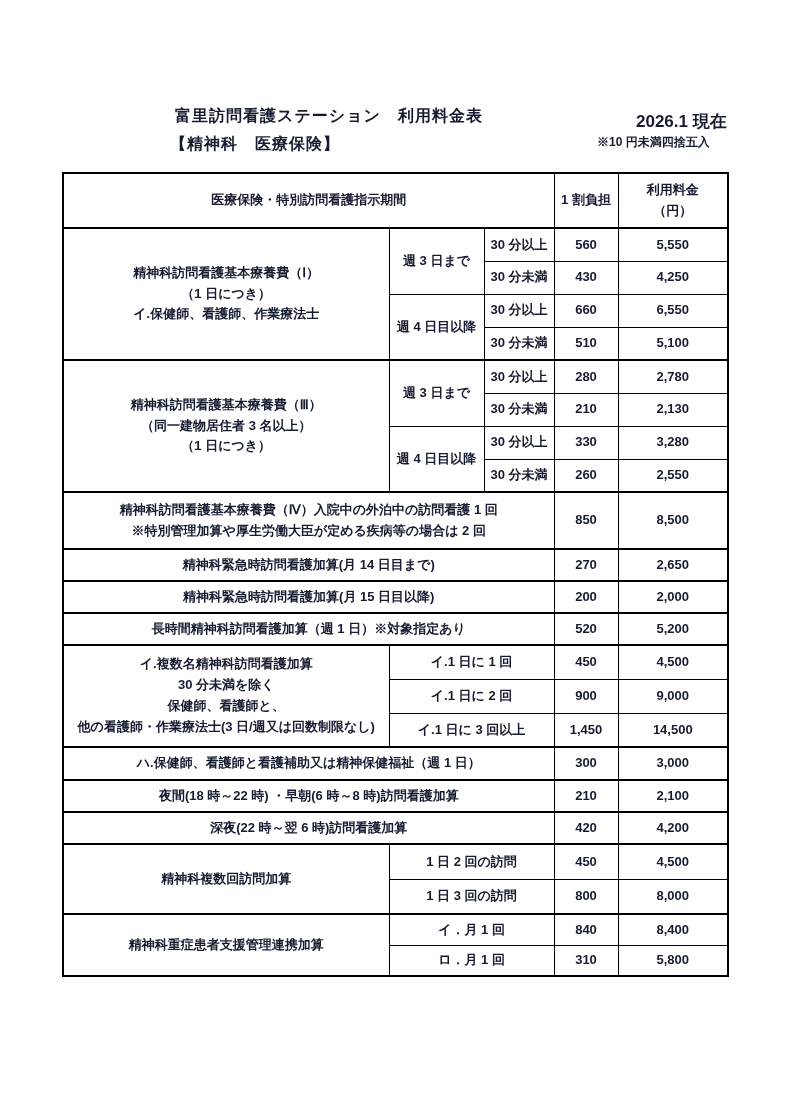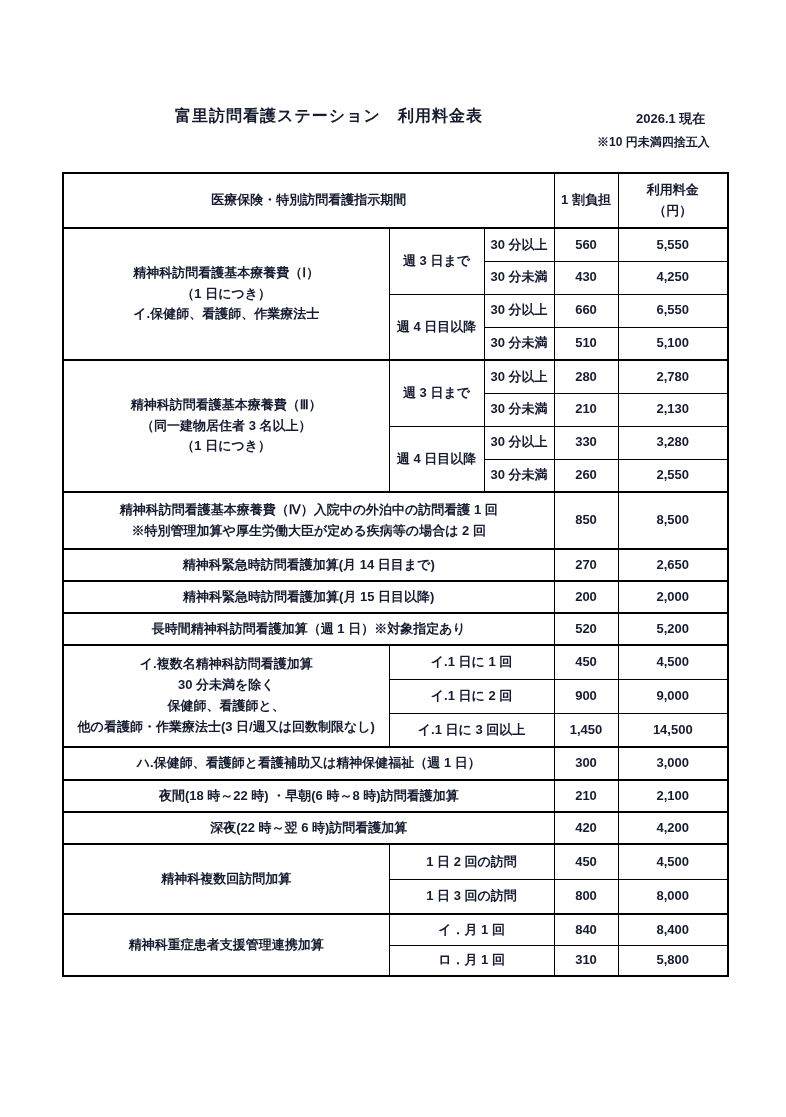--- a/index.html
+++ b/index.html
@@ -14,21 +14,21 @@
   .doc-title{
     position:absolute;left:175px;top:106px;
     font-size:16px;font-weight:bold;letter-spacing:1px;white-space:pre;
   }
   .doc-subtitle{
     position:absolute;left:170px;top:134px;
     font-size:16px;font-weight:bold;letter-spacing:1px;white-space:pre;
   }
   .as-of{
     position:absolute;left:636px;top:110px;
-    font-size:13px;font-weight:bold;white-space:pre;
+    font-size:17px;font-weight:bold;white-space:pre;
   }
   .round-note{
     position:absolute;left:597px;top:134px;
     font-size:12px;font-weight:bold;white-space:pre;
   }
   table.fee{
     position:absolute;left:62px;top:172px;
     width:665px;
     border-collapse:collapse;
     table-layout:fixed;
@@ -58,20 +58,21 @@
   tr.rh-g{height:35px;}
   tr.rh-h{height:31px;}
   .desc-line{line-height:1.6;}
 </style>
 </head>
 <body>
 
 <div class="page">
 
   <div class="doc-title">富里訪問看護ステーション　利用料金表</div>
+  <div class="doc-subtitle">【精神科　医療保険】</div>
   <div class="as-of">2026.1 現在</div>
   <div class="round-note">※10 円未満四捨五入</div>
 
   <table class="fee">
     <colgroup>
       <col style="width:326px">
         <col style="width:95px">
         <col style="width:70px">
         <col style="width:64px">
         <col style="width:110px">

